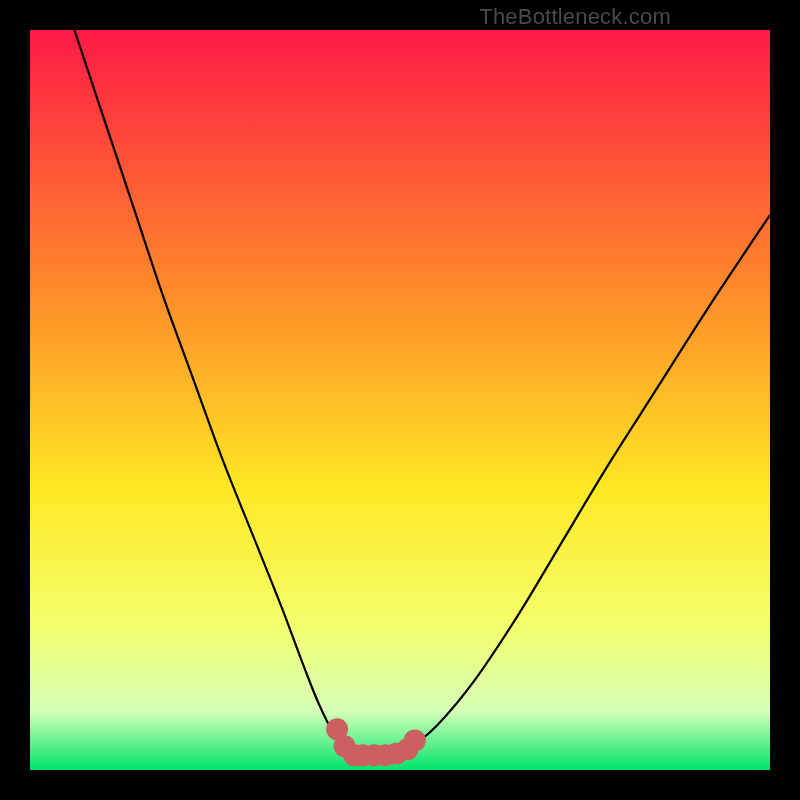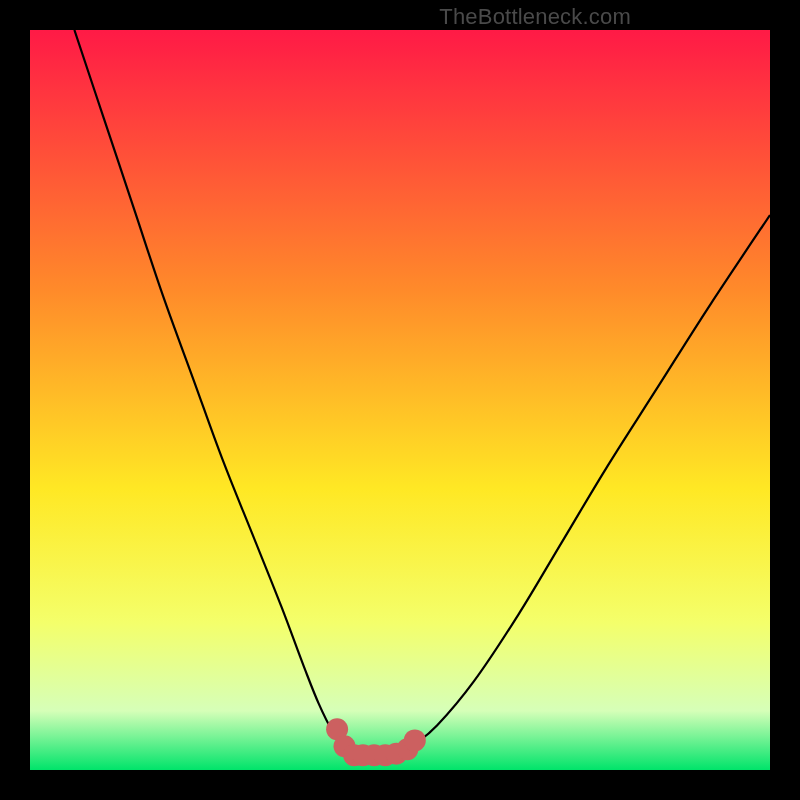--- a/index.html
+++ b/index.html
@@ -10,20 +10,21 @@
     background: #000;
     overflow: hidden;
   }
   .frame {
     position: absolute;
     top: 0;
     left: 0;
     width: 643px;
     height: 800px;
     background: #000;
+    padding-left: 40px;
   }
   .plot {
     position: absolute;
     top: 30px;
     left: 30px;
     width: 740px;
     height: 740px;
     overflow: hidden;
   }
   .watermark {

